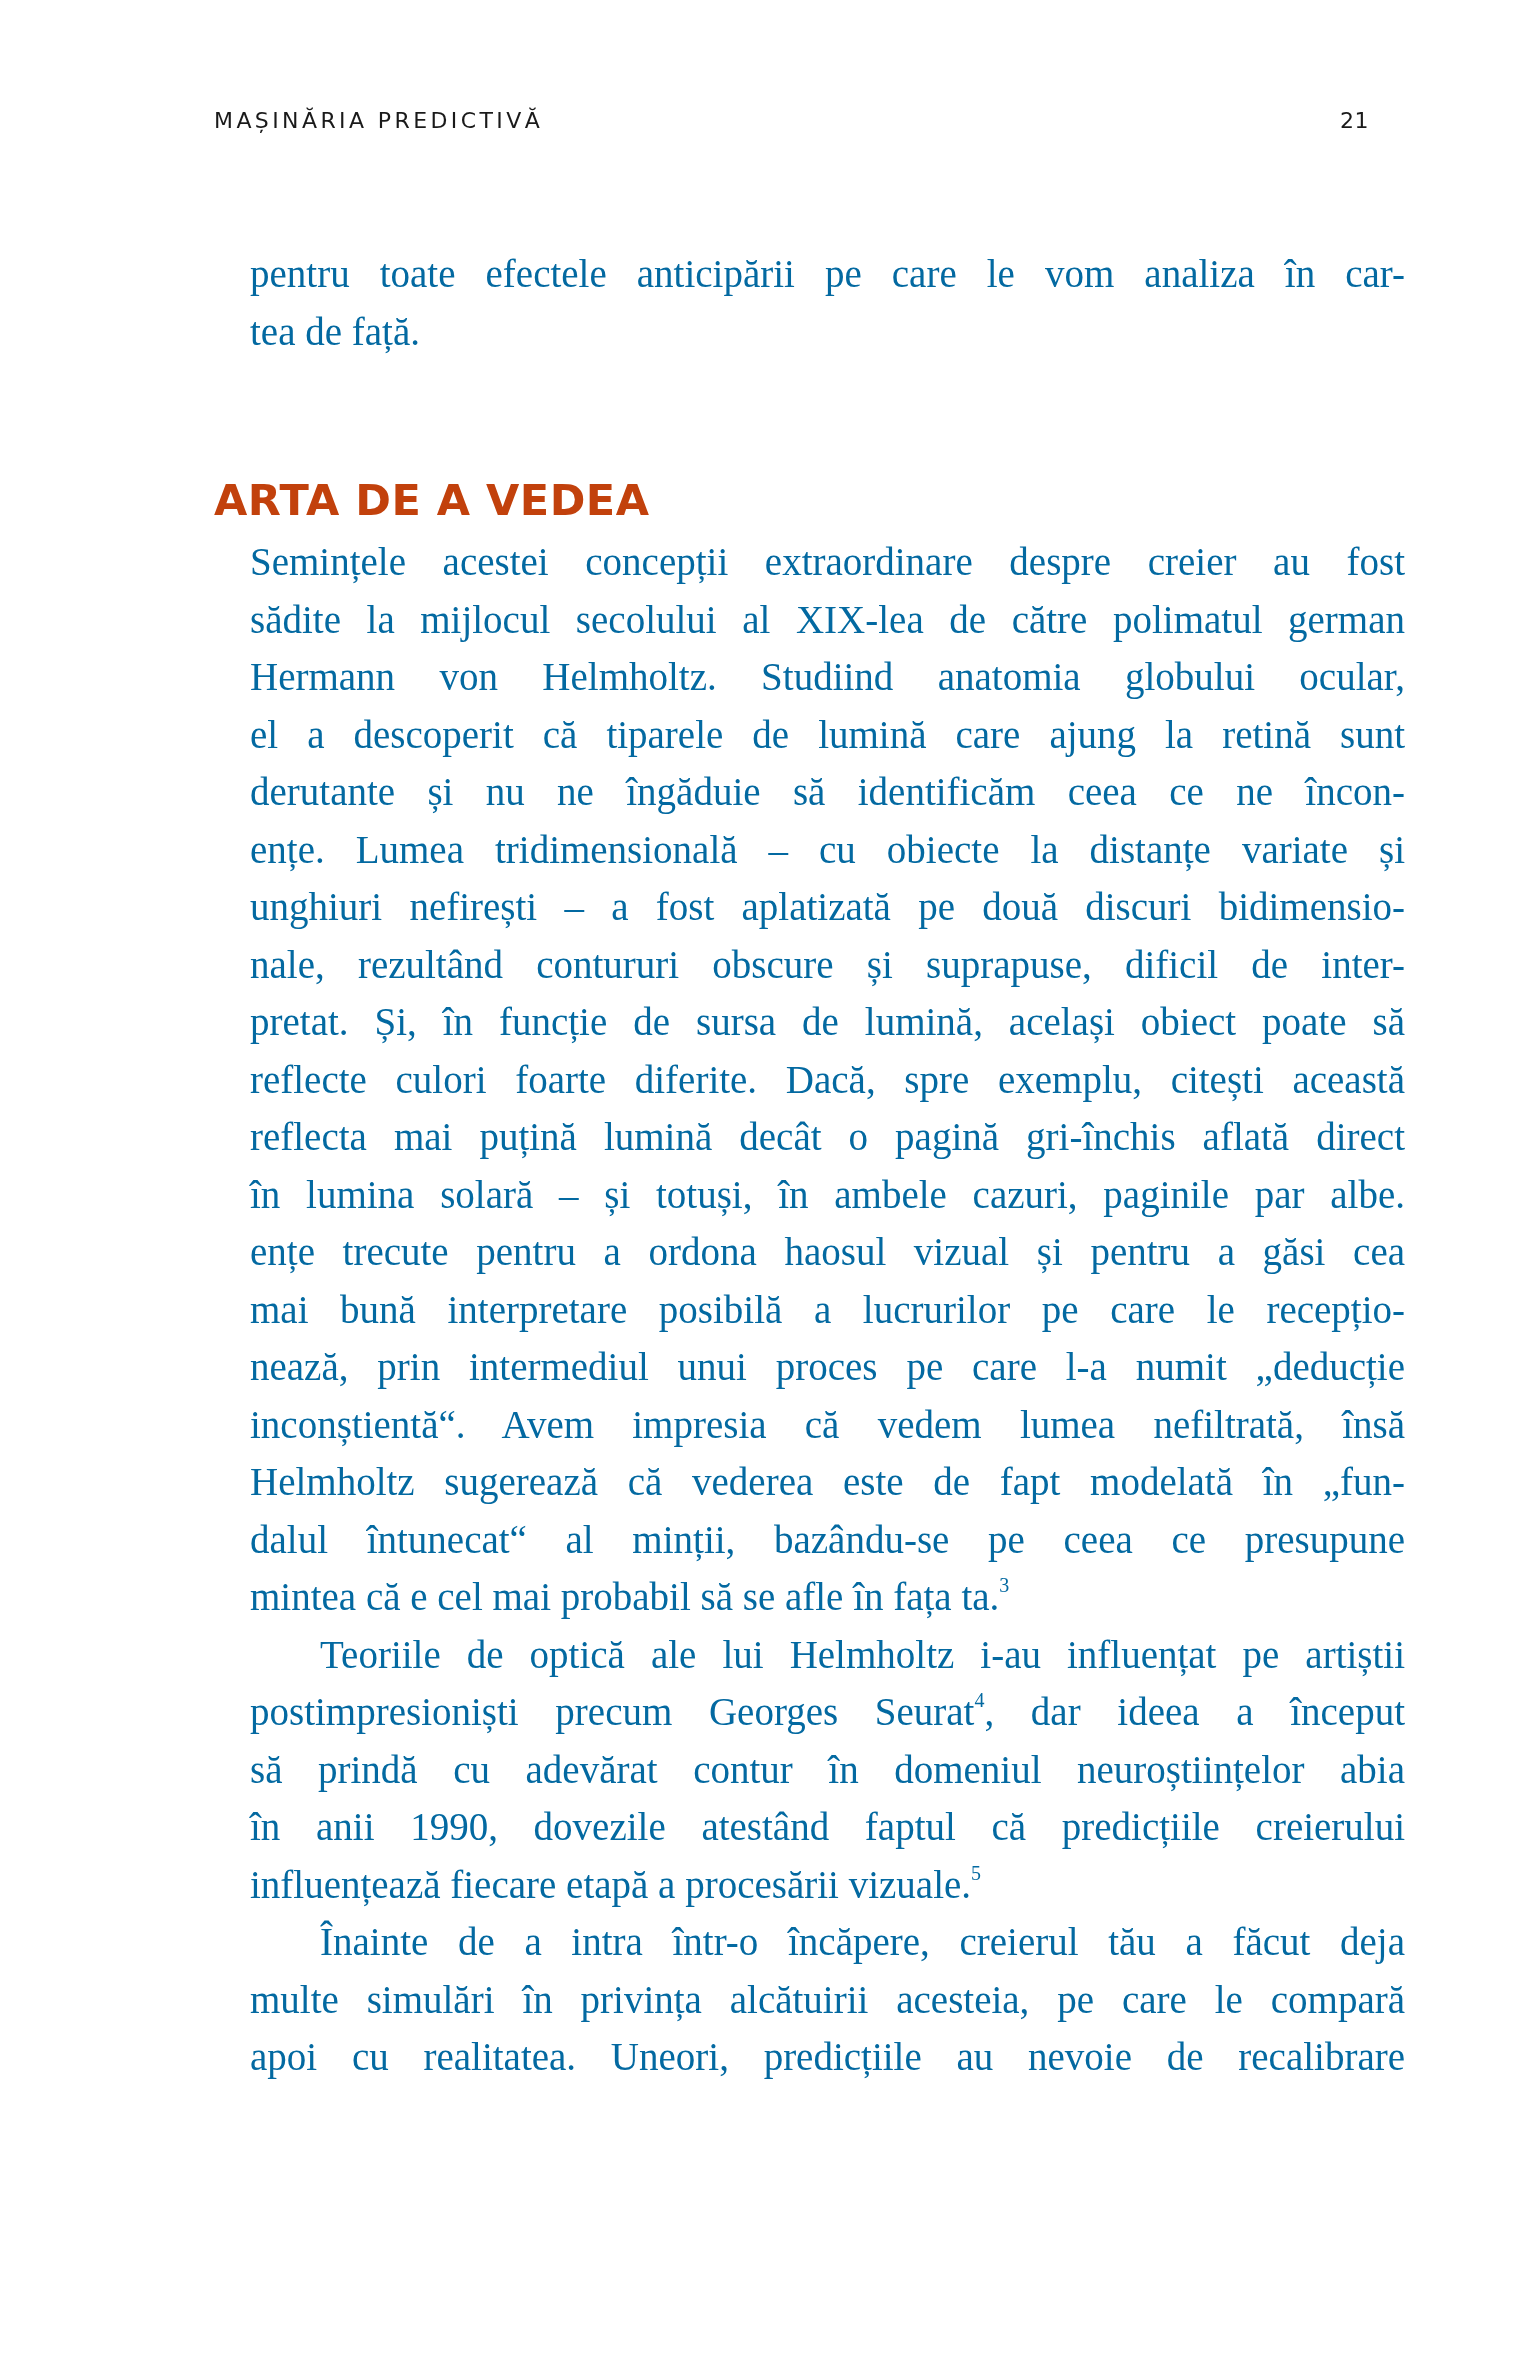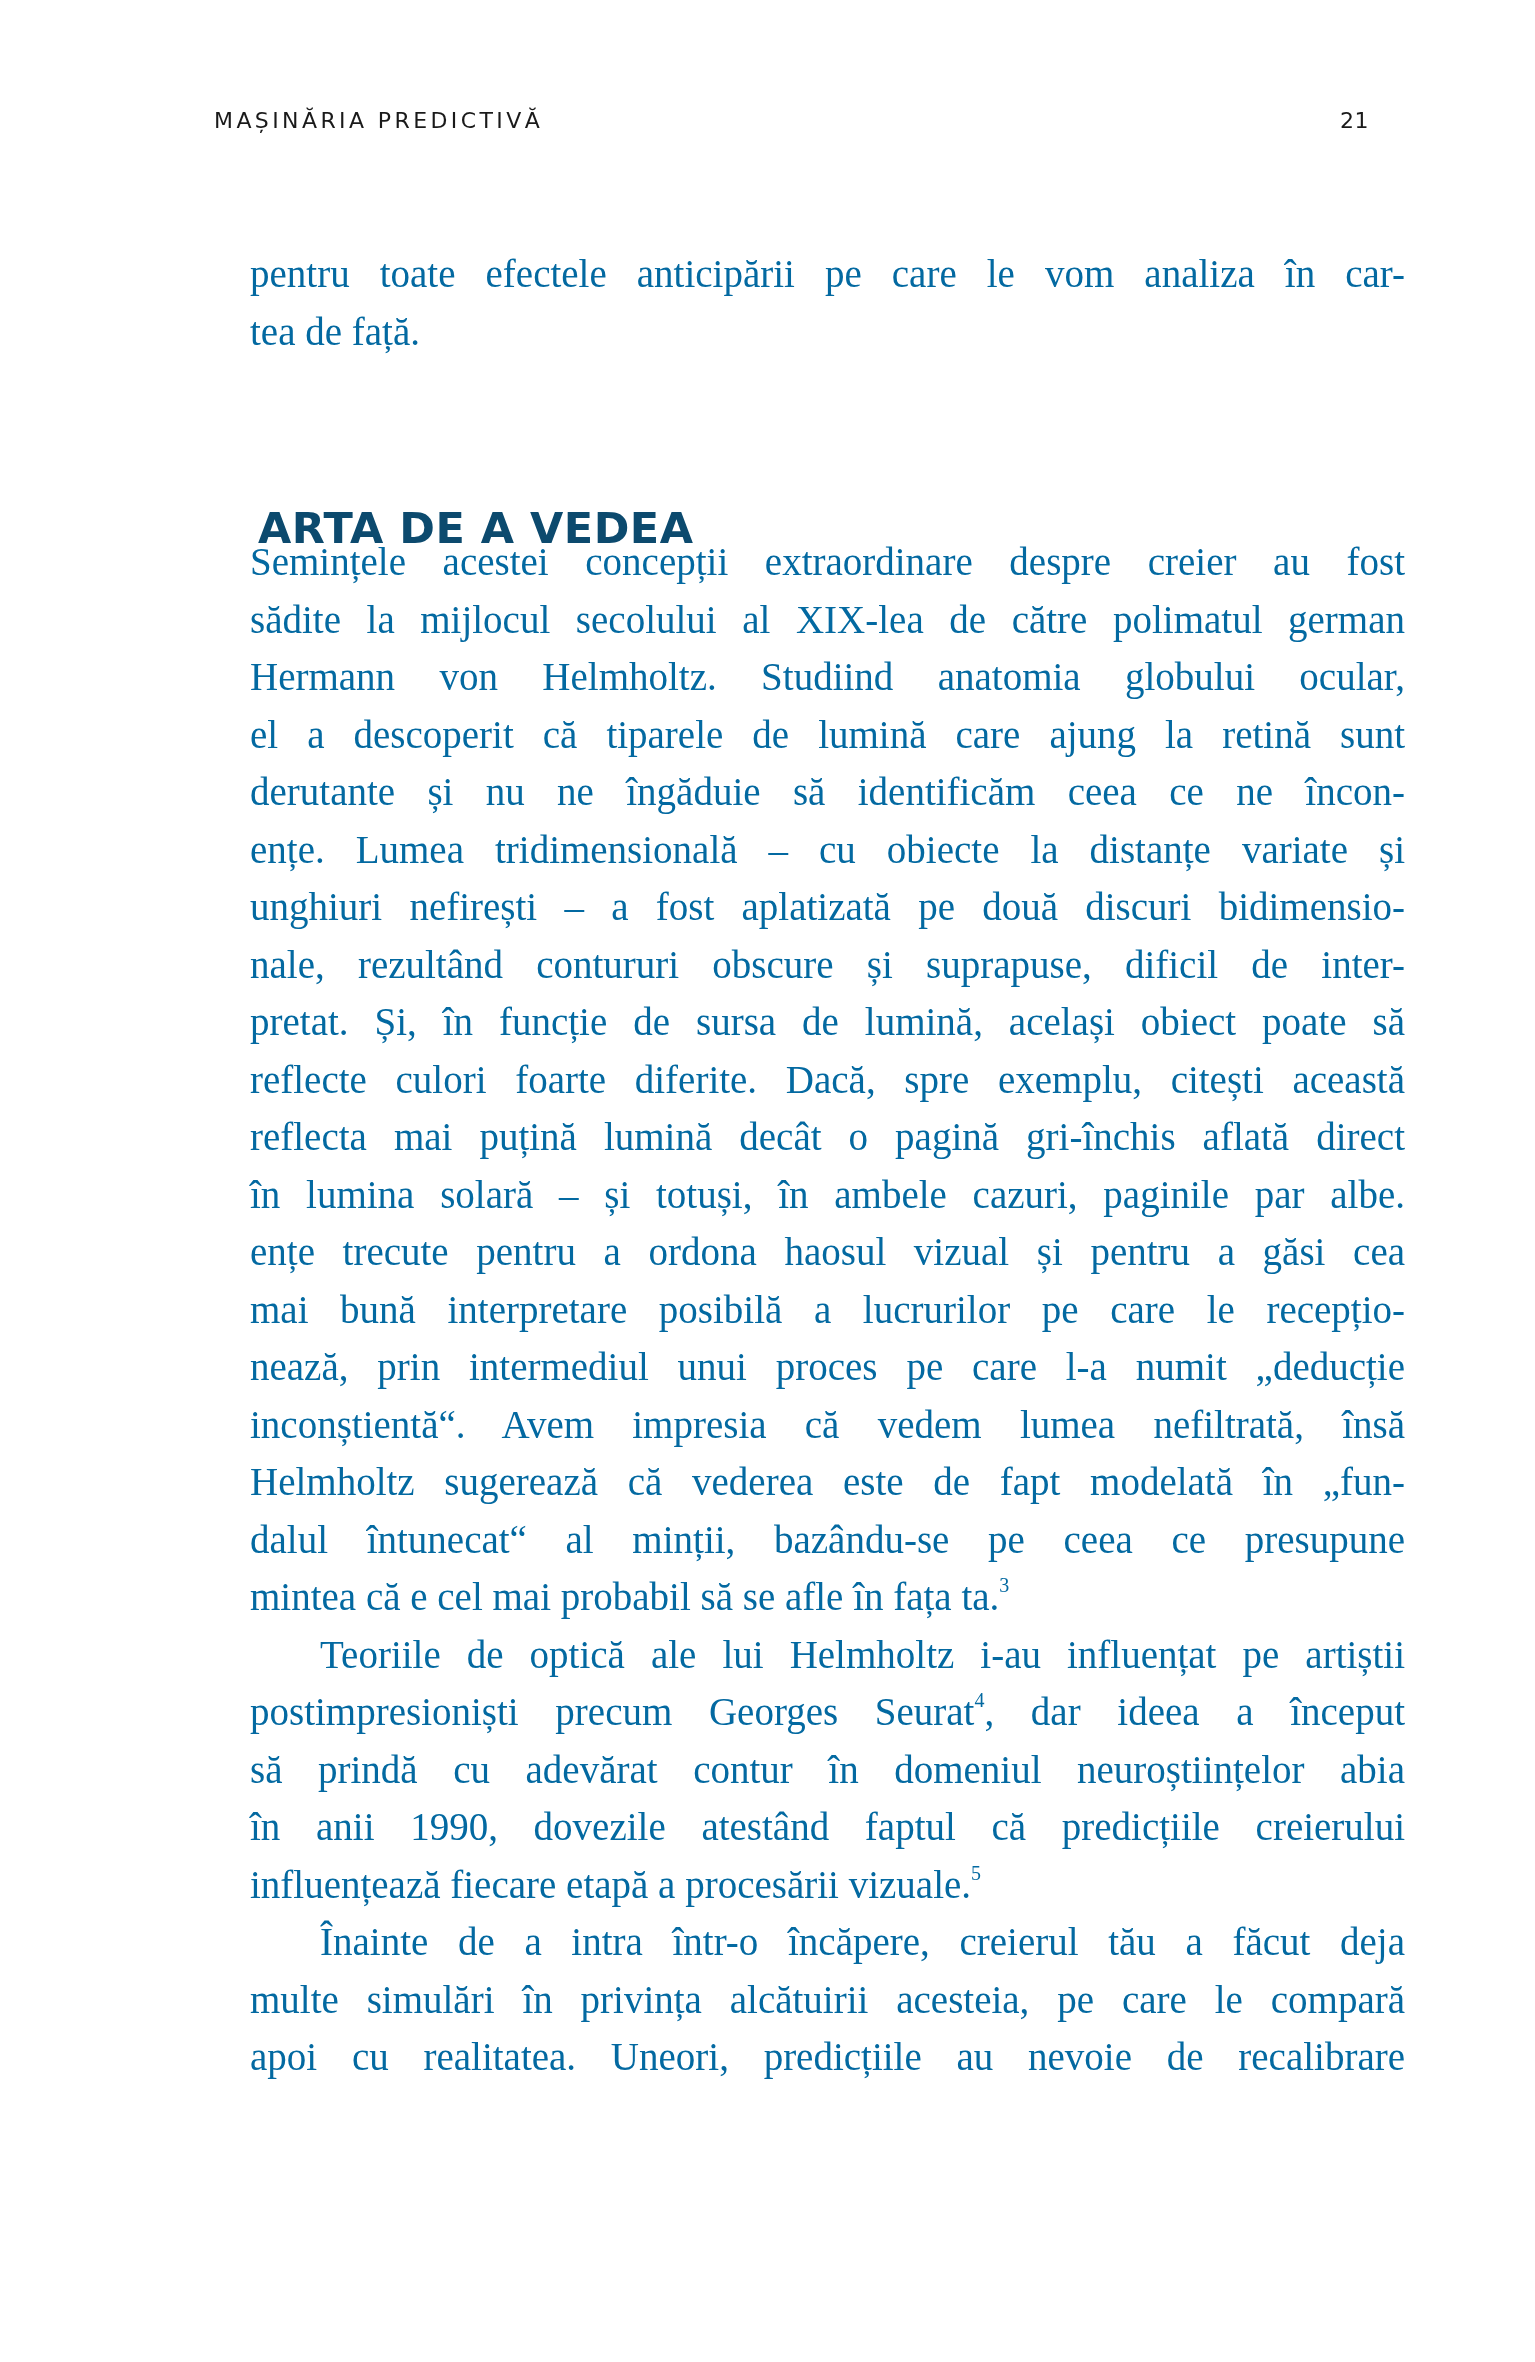--- a/index.html
+++ b/index.html
@@ -60,29 +60,28 @@
     .line.last {
       text-align-last: left;
     }
     .line.indent {
       padding-left: 70px;
     }
     .block-intro { top: 245px; }
     .section-heading {
       position: absolute;
       left: 214px;
-      top: 464px;
+      top: 436px;
       font-family: "DejaVu Sans", sans-serif;
       font-weight: bold;
       font-size: 43px;
       letter-spacing: 0.5px;
       line-height: 56px;
-      color: #0c4a6e;
+      color: #c2410c;
       white-space: nowrap;
-      margin-left: 44px;
     }
     .block-body { top: 533px; }
     .paragraph { margin: 0; }
     sup.fn {
       font-size: 20px;
       line-height: 0;
       vertical-align: 18px;
     }
   </style>
 </head>

